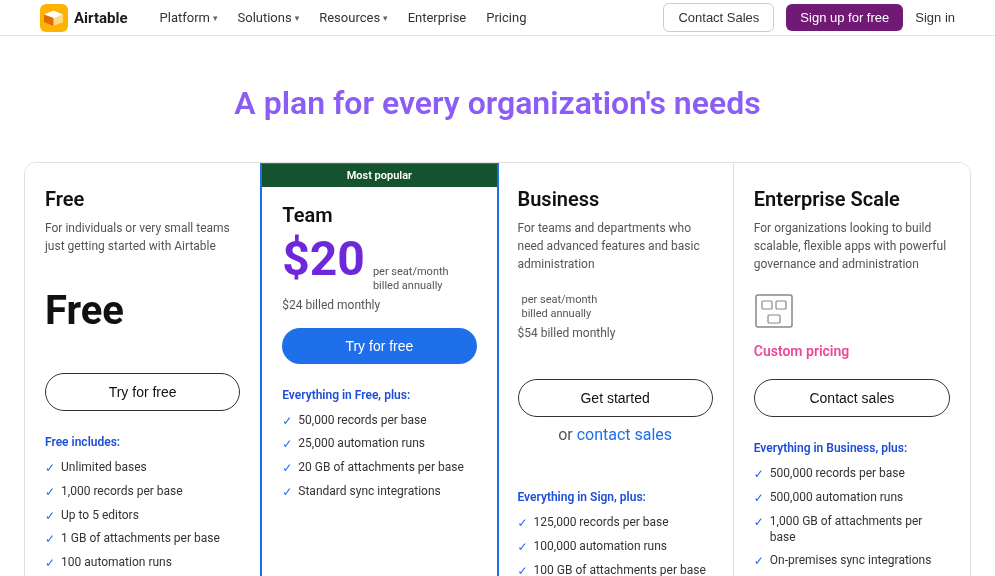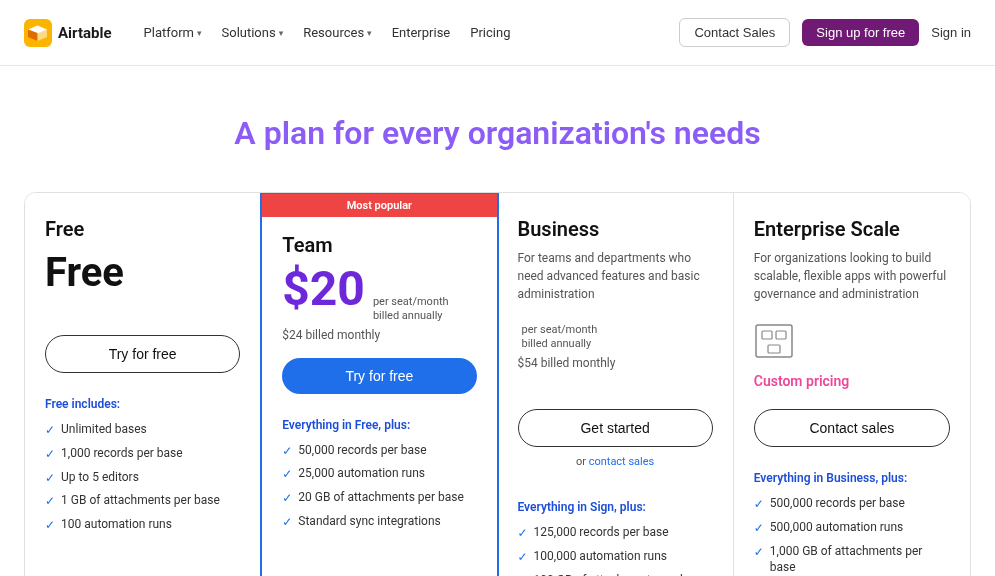--- a/index.html
+++ b/index.html
@@ -1,19 +1,19 @@
 <!DOCTYPE html>
 <html><head>
   <meta charset="utf-8">
   <style>
     * { box-sizing: border-box; margin: 0; padding: 0; }
     body { font-family: -apple-system, BlinkMacSystemFont, 'Segoe UI', Roboto, sans-serif; background: #fff; color: #1a1a1a; font-size: 14px; }
 
     
-    nav { display: flex; align-items: center; padding: 0 24px; height: 66px; border-bottom: 1px solid #e5e5e5; }
+    nav { display: flex; align-items: center; padding: 0 40px; height: 36px; border-bottom: 1px solid #e5e5e5; }
     .nav-logo { display: flex; align-items: center; gap: 6px; margin-right: 32px; font-weight: 700; font-size: 15px; color: #1a1a1a; }
     .logo-icon { width: 28px; height: 28px; }
     .nav-links { display: flex; align-items: center; gap: 20px; flex: 1; }
     .nav-link { font-size: 13px; color: #333; cursor: pointer; display: flex; align-items: center; gap: 3px; }
     .nav-link .chevron { font-size: 9px; color: #666; }
     .nav-actions { display: flex; align-items: center; gap: 12px; }
     .btn-contact { font-size: 13px; padding: 6px 14px; border: 1px solid #ccc; border-radius: 6px; cursor: pointer; background: #fff; color: #333; }
     .btn-signup { font-size: 13px; padding: 6px 14px; border-radius: 6px; cursor: pointer; background: #701a75; color: #fff; border: none; font-weight: 500; }
     .btn-signin { font-size: 13px; color: #333; cursor: pointer; background: none; border: none; }
 
@@ -22,39 +22,39 @@
     .page-title { text-align: center; font-size: 32px; font-weight: 600; color: #8b5cf6; margin-bottom: 40px; }
 
     
     .pricing-grid { display: grid; grid-template-columns: repeat(4, 1fr); gap: 0; border: 1px solid #e0e0e0; border-radius: 12px; overflow: hidden; }
 
     .plan-card { padding: 24px 20px; border-right: 1px solid #e0e0e0; background: #fff; display: flex; flex-direction: column; gap: 0; }
     .plan-card:last-child { border-right: none; }
 
     .plan-card.popular { border: 2px solid #1f6feb; border-radius: 0; margin: -1px; position: relative; z-index: 1; }
 
-    .popular-badge { background: #ef4444; color: #fff; font-size: 11px; font-weight: 600; text-align: center; padding: 5px; margin: -24px -20px 16px -20px; }
+    .popular-badge { background: #14532d; color: #fff; font-size: 11px; font-weight: 600; text-align: center; padding: 5px; margin: -24px -20px 16px -20px; }
 
     .plan-name { font-size: 20px; font-weight: 600; color: #111; margin-bottom: 8px; }
     .plan-desc { font-size: 12px; color: #555; line-height: 1.5; margin-bottom: 20px; min-height: 48px; }
 
     .plan-price-section { margin-bottom: 16px; min-height: 70px; display: flex; flex-direction: column; justify-content: flex-start; }
     .price-free { font-size: 40px; font-weight: 700; color: #111; }
     .price-amount { font-size: 48px; font-weight: 700; color: #6d28d9; display: inline; line-height: 1; }
     .price-details { display: inline-flex; flex-direction: column; font-size: 11px; color: #555; vertical-align: middle; margin-left: 4px; line-height: 1.4; }
     .price-billed { font-size: 12px; color: #555; margin-top: 4px; }
     .price-custom-icon { font-size: 32px; color: #555; margin-bottom: 6px; }
     .price-custom-text { font-size: 14px; font-weight: 600; color: #ec4899; }
 
     .plan-btn { width: 100%; padding: 10px; border-radius: 20px; font-size: 14px; font-weight: 500; cursor: pointer; margin-bottom: 8px; }
     .btn-outline { background: #fff; border: 1px solid #333; color: #111; }
     .btn-primary { background: #1f6feb; border: none; color: #fff; }
     .btn-outline-dark { background: #fff; border: 1px solid #333; color: #111; }
 
-    .or-contact { font-size: 11px; color: #555; text-align: center; margin-bottom: 16px; }
+    .or-contact { font-size: 16px; color: #555; text-align: center; margin-bottom: 30px; }
     .or-contact a { color: #1f6feb; text-decoration: none; }
 
     .features-section { margin-top: 16px; }
     .features-header { font-size: 12px; font-weight: 600; color: #1d4ed8; margin-bottom: 10px; }
     .feature-item { display: flex; align-items: flex-start; gap: 6px; font-size: 12px; color: #333; margin-bottom: 6px; line-height: 1.4; }
     .check-icon { color: #1f6feb; font-size: 12px; flex-shrink: 0; margin-top: 1px; }
   </style>
 </head>
 <body>
 
@@ -82,20 +82,21 @@
   </div>
 </nav>
 
 <main>
   <h1 class="page-title">A plan for every organization's needs</h1>
 
   <div class="pricing-grid">
 
     <div class="plan-card">
       <div class="plan-name">Free</div>
+      <div class="plan-desc">For individuals or very small teams just getting started with Airtable</div>
       <div class="plan-price-section">
         <div class="price-free">Free</div>
       </div>
       <button class="plan-btn btn-outline">Try for free</button>
       <div class="features-section">
         <div class="features-header">Free includes:</div>
         <div class="feature-item">
             <span class="check-icon">✓</span>
             <span>Unlimited bases</span>
           </div>

